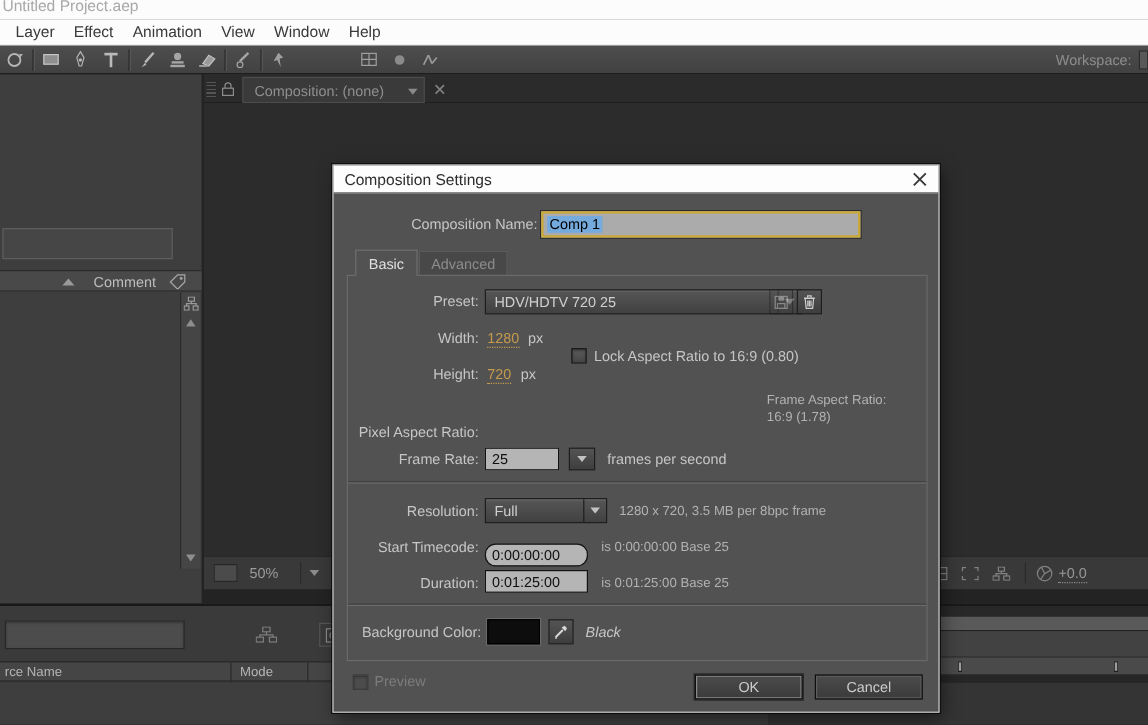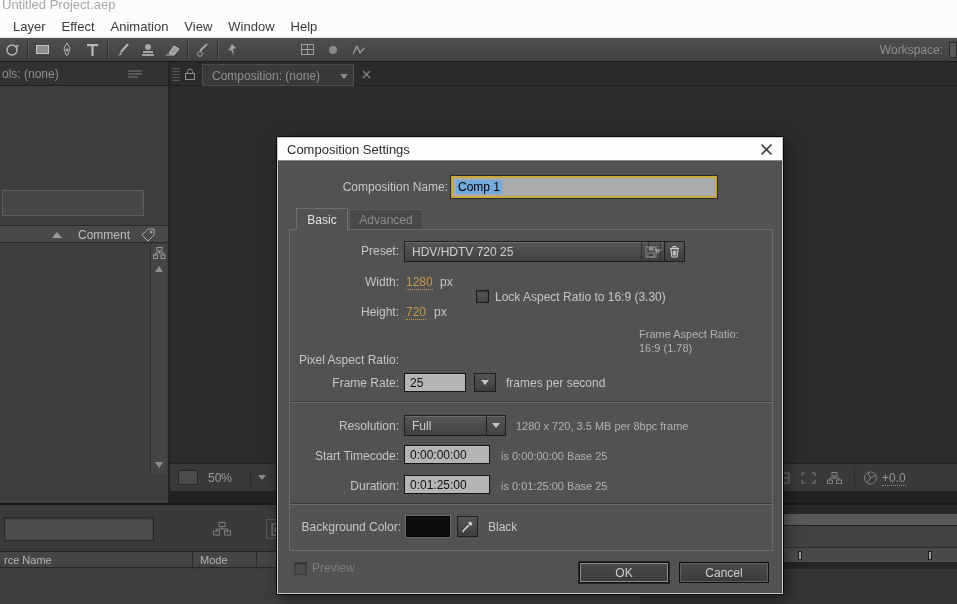--- a/index.html
+++ b/index.html
@@ -212,26 +212,20 @@
       <svg width="14" height="12">
           <path d="M2 10 L6 2 M6 2 L9 9 M9 9 L13 4" stroke="#9a9a9a" fill="none" stroke-width="1.4"></path>
         </svg>
     </div>
     <div class="spacer"></div>
     <span id="workspace-label">Workspace:</span>
     <div id="workspace-dd"></div>
   </div>
 
   <div class="abs" id="left-panel">
-    <div class="tabstrip">
-      <span class="panel-tab-label" style="left:2px;top:5px;">ols: (none)</span>
-      <svg class="abs" style="left:128px;top:8px;" width="14" height="9">
-        <path d="M0 1 H14 M0 4 H14 M0 7 H10" stroke="#7d7d7d"></path>
-      </svg>
-    </div>
     <div class="mini-box"></div>
     <div id="project-header">
       <div class="sort-arrow"></div>
       <span class="hdr-text">Comment</span>
       <svg class="abs" style="left:141px;top:2px;" width="14" height="13">
         <path d="M1 7 L7 1 H13 V7 L7 13 Z" fill="none" stroke="#a8a8a8"></path>
           <circle cx="10" cy="4" r="1.2" fill="#a8a8a8"></circle>
       </svg>
     </div>
     <div id="left-scrollbar">
@@ -374,21 +368,21 @@
             <path d="M3 4 L3.8 12 H9.2 L10 4" fill="none" stroke="#cfcfcf"></path>
             <path d="M5.2 5.5 V10.5 M6.5 5.5 V10.5 M7.8 5.5 V10.5" stroke="#cfcfcf"></path>
         </svg>
       </div>
 
       <div class="flabel" style="top:114px;">Width:</div>
       <span class="hot" style="position:absolute;left:128px;top:114px;">1280</span>
       <span class="ftext" style="left:162px;top:114px;">px</span>
 
       <div class="cb" style="left:198px;top:129px;"></div>
-      <span class="ftext" style="left:217px;top:129px;">Lock Aspect Ratio to 16:9 (3.30)</span>
+      <span class="ftext" style="left:217px;top:129px;">Lock Aspect Ratio to 16:9 (0.80)</span>
 
       <div class="flabel" style="top:144px;">Height:</div>
       <span class="hot" style="position:absolute;left:128px;top:144px;">720</span>
       <span class="ftext" style="left:156px;top:144px;">px</span>
 
       <div class="flabel" style="top:192px;">Pixel Aspect Ratio:</div>
       <span class="finfo" style="left:361px;top:167px;">Frame Aspect Ratio:</span>
       <span class="finfo" style="left:361px;top:181px;">16:9 (1.78)</span>
 
       <div class="flabel" style="top:215px;">Frame Rate:</div>
@@ -403,39 +397,39 @@
       <div class="flabel" style="top:258px;">Resolution:</div>
       <div class="dd" style="left:126px;top:254px;width:102px;">
         <span class="dd-text">Full</span>
         <span class="dd-btn">
             <span class="dd-tri2"></span>
           </span>
       </div>
       <span class="finfo" style="left:238px;top:259px;">1280 x 720, 3.5 MB per 8bpc frame</span>
 
       <div class="flabel" style="top:288px;">Start Timecode:</div>
-      <div class="tfield" style="left:126px;top:284px;width:86px;">0:00:00:00</div>
+      <div class="tfield" style="left:126px;top:292px;width:86px;border-radius:9px;">0:00:00:00</div>
       <span class="finfo" style="left:223px;top:289px;">is 0:00:00:00  Base 25</span>
 
       <div class="flabel" style="top:318px;">Duration:</div>
       <div class="tfield" style="left:126px;top:314px;width:86px;">0:01:25:00</div>
       <span class="finfo" style="left:223px;top:319px;">is 0:01:25:00  Base 25</span>
 
       <div class="gdivider" style="top:342px;"></div>
 
       <div class="flabel" style="top:359px;width:123px;">Background Color:</div>
       <div id="bg-swatch"></div>
       <div class="ibtn" style="left:179px;top:355px;width:21px;height:21px;">
         <svg width="13" height="13">
           <path d="M2 11 L8 5" stroke="#d8d8d8" stroke-width="1.6"></path>
             <path d="M7 3 L10 6 L11.5 3.5 L9.5 1.5 Z" fill="#d8d8d8"></path>
             <path d="M1.5 11.5 L3 12" stroke="#d8d8d8"></path>
         </svg>
       </div>
-      <span class="ftext" style="left:210px;top:359px;">Black</span>
+      <span class="ftext" style="left:210px;top:359px;font-style:italic;">Black</span>
 
       <div class="cb dim" style="left:16px;top:401px;"></div>
       <span class="ftext" id="preview-label">Preview</span>
       <div class="dlg-btn" id="ok-btn">OK</div>
       <div class="dlg-btn" id="cancel-btn">Cancel</div>
     </div>
   </div>
 
 </div>
 

